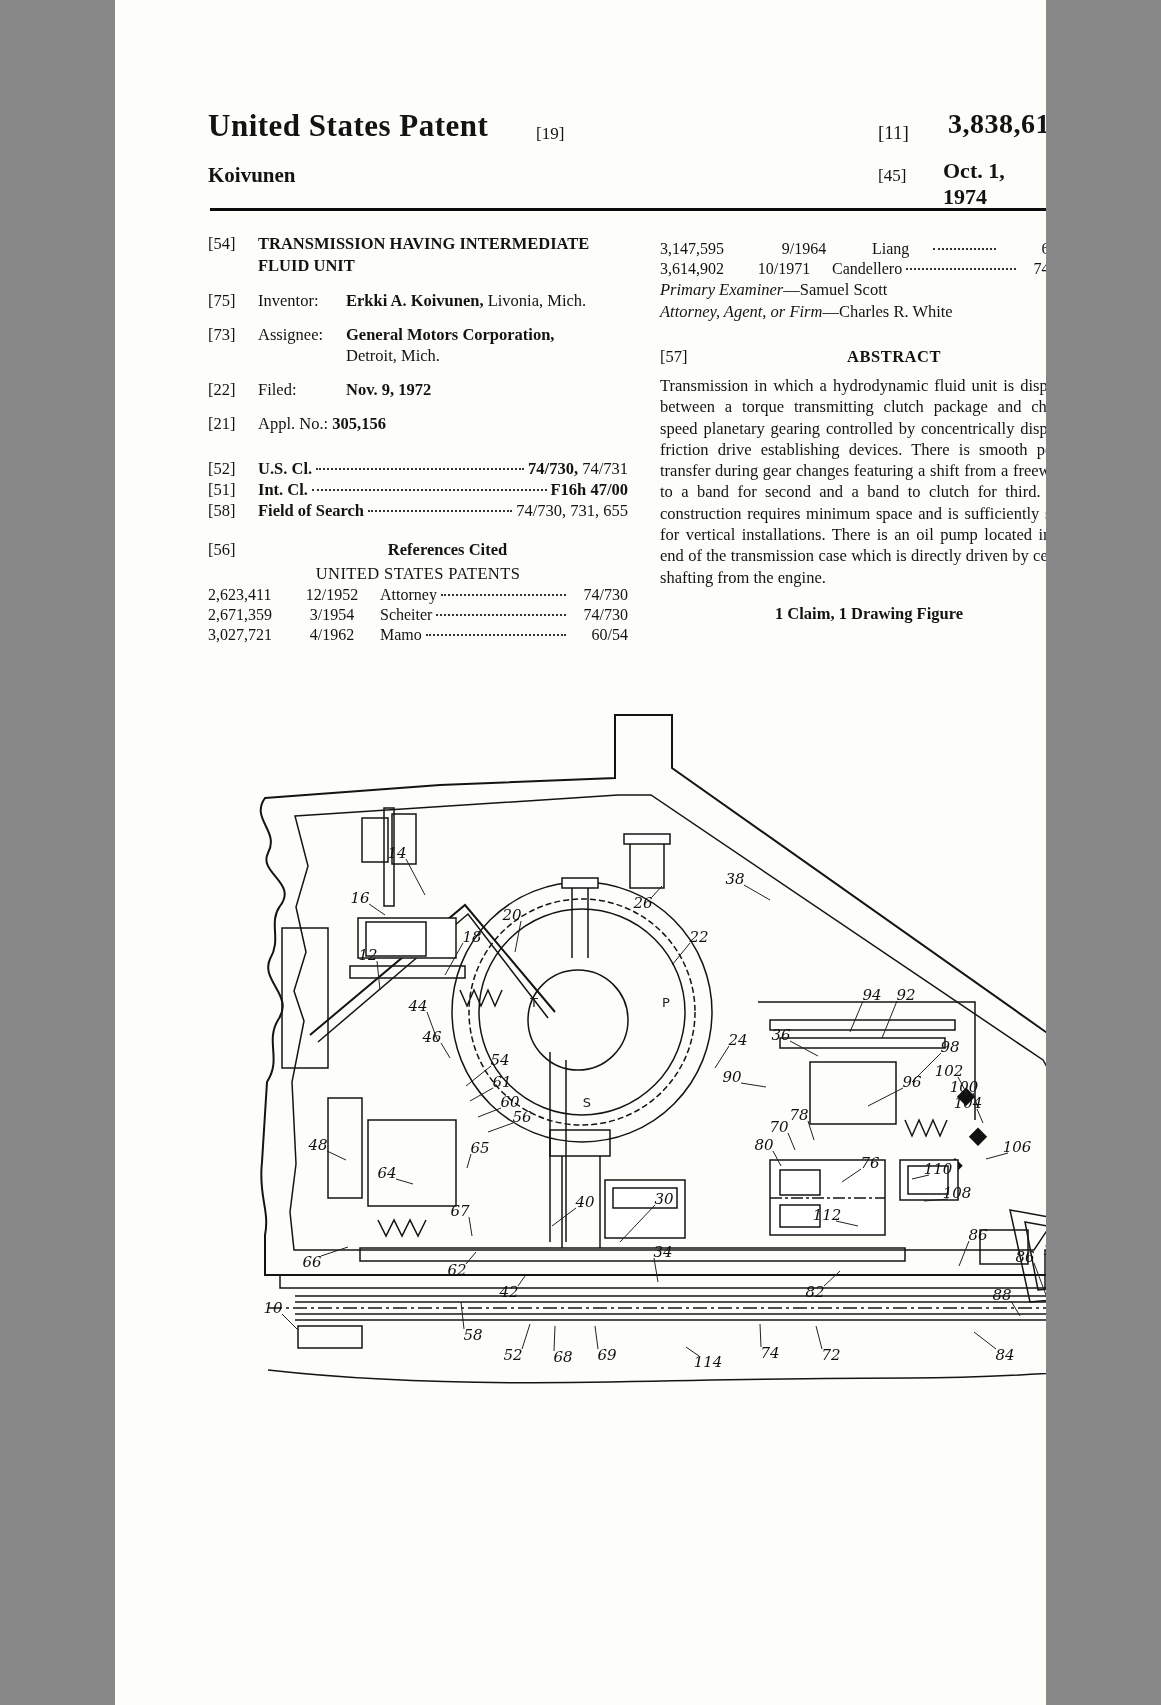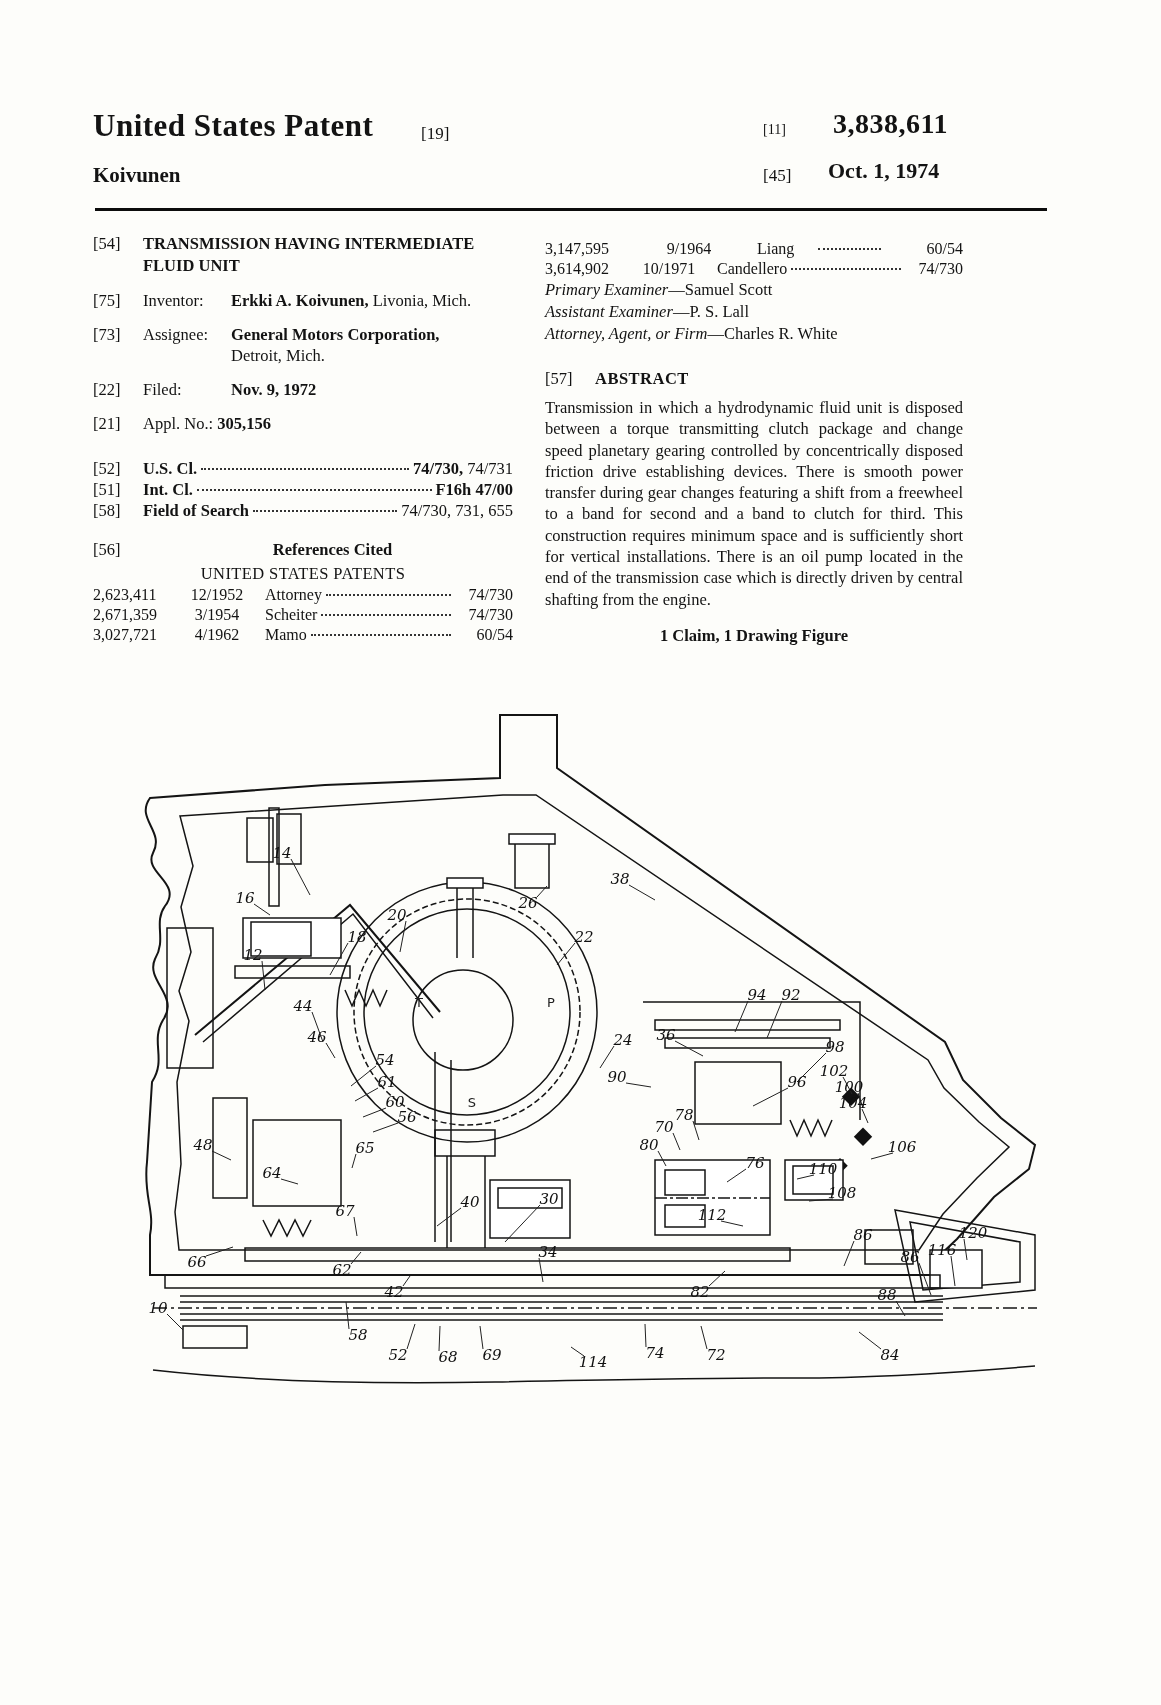--- a/index.html
+++ b/index.html
@@ -1,26 +1,26 @@
 <!DOCTYPE html>
 <html><head>
 <meta charset="utf-8">
 <style>
   html,body{margin:0;padding:0;background:#888;}
   .page{
-    width:1161px;height:1705px;position:relative;margin:0 auto;
+    width:931px;height:1705px;position:relative;margin:0 auto;
     background:#fdfdfa;color:#131313;
     font-family:"Liberation Serif", serif;
     overflow:hidden;
   }
   
   .masthead-title{position:absolute;left:93px;top:108px;font-size:31px;font-weight:bold;letter-spacing:.5px;}
   .masthead-tag{position:absolute;left:421px;top:124px;font-size:17px;}
   .surname{position:absolute;left:93px;top:163px;font-size:21px;font-weight:bold;}
-  .num-tag{position:absolute;left:763px;top:122px;font-size:14px;}
+  .num-tag{position:absolute;left:763px;top:122px;font-size:19px;}
   .pat-num{position:absolute;left:833px;top:108px;font-size:28px;font-weight:bold;letter-spacing:.5px;}
   .date-tag{position:absolute;left:763px;top:166px;font-size:17px;}
   .pat-date{position:absolute;left:828px;top:158px;font-size:22px;font-weight:bold;}
   .head-rule{position:absolute;left:95px;top:208px;width:952px;height:3px;background:#0c0c0c;}
   
   .col{position:absolute;top:233px;font-size:16.5px;line-height:21px;}
   .col-left{left:93px;width:420px;}
   .col-right{left:545px;width:418px;}
   .tag{display:inline-block;width:50px;flex:0 0 50px;}
   .row{display:flex;align-items:baseline;}
@@ -34,21 +34,21 @@
   .refs-head{display:flex;margin-top:18px;gap:9px;}
   .refs-head .rc{flex:1;text-align:center;font-weight:bold;}
   .refs-sub{text-align:center;font-size:16.5px;margin-top:3px;letter-spacing:.4px;}
   .ref-row{display:flex;align-items:baseline;font-size:16px;line-height:19px;margin-top:1px;}
   .ref-num{flex:0 0 90px;}
   .ref-date{flex:0 0 68px;text-align:center;padding-right:14px;}
   .ref-name{white-space:nowrap;}
   .ref-cls{flex:0 0 58px;text-align:right;}
   .staff-line{margin-top:1px;}
   .abs-head{display:flex;margin-top:24px;}
-  .abs-head .ah{flex:1;font-weight:bold;letter-spacing:.5px;}
+  .abs-head .ah{flex:1;text-align:center;font-weight:bold;letter-spacing:.5px;}
   .abs-text{margin-top:8px;text-align:justify;line-height:21.3px;}
   .claims{margin-top:15px;text-align:center;font-weight:bold;}
   
   .figure{position:absolute;left:95px;top:690px;}
   .figure line, .figure path, .figure rect, .figure circle, .figure polyline{vector-effect:non-scaling-stroke;}
   .fig-num{font:italic 15px "DejaVu Serif", serif;text-anchor:middle;fill:#101010;}
   .fig-letter{font:13px "DejaVu Sans", sans-serif;text-anchor:middle;fill:#222;}
   .leader-line{stroke:#222;stroke-width:1;fill:none;}
   .ol{stroke:#141414;fill:none;stroke-width:1.5;}
   .ol2{stroke:#141414;fill:none;stroke-width:2;}
@@ -157,21 +157,20 @@
     </div>
     <div class="ref-row">
       <span class="ref-num">3,614,902</span>
       <span class="ref-date">10/1971</span>
       <span class="ref-name">Candellero</span>
       <span class="leader"></span>
       <span class="ref-cls">74/730</span>
     </div>
 
     <div class="staff-line mt24"><span class="i">Primary Examiner</span><span>—Samuel Scott</span></div>
-    <div class="staff-line"><span class="i">Assistant Examiner</span><span>—P. S. Lall</span></div>
     <div class="staff-line"><span class="i">Attorney, Agent, or Firm</span><span>—Charles R. White</span></div>
 
     <div class="abs-head">
       <span class="tag">[57]</span>
       <span class="ah">ABSTRACT</span>
     </div>
     <div class="abs-text">Transmission in which a hydrodynamic fluid unit is disposed between a torque transmitting clutch package and change speed planetary gearing controlled by concentrically disposed friction drive establishing devices. There is smooth power transfer during gear changes featuring a shift from a freewheel to a band for second and a band to clutch for third. This construction requires minimum space and is sufficiently short for vertical installations. There is an oil pump located in the end of the transmission case which is directly driven by central shafting from the engine.</div>
 
     <div class="claims">1 Claim, 1 Drawing Figure</div>
   </div>

